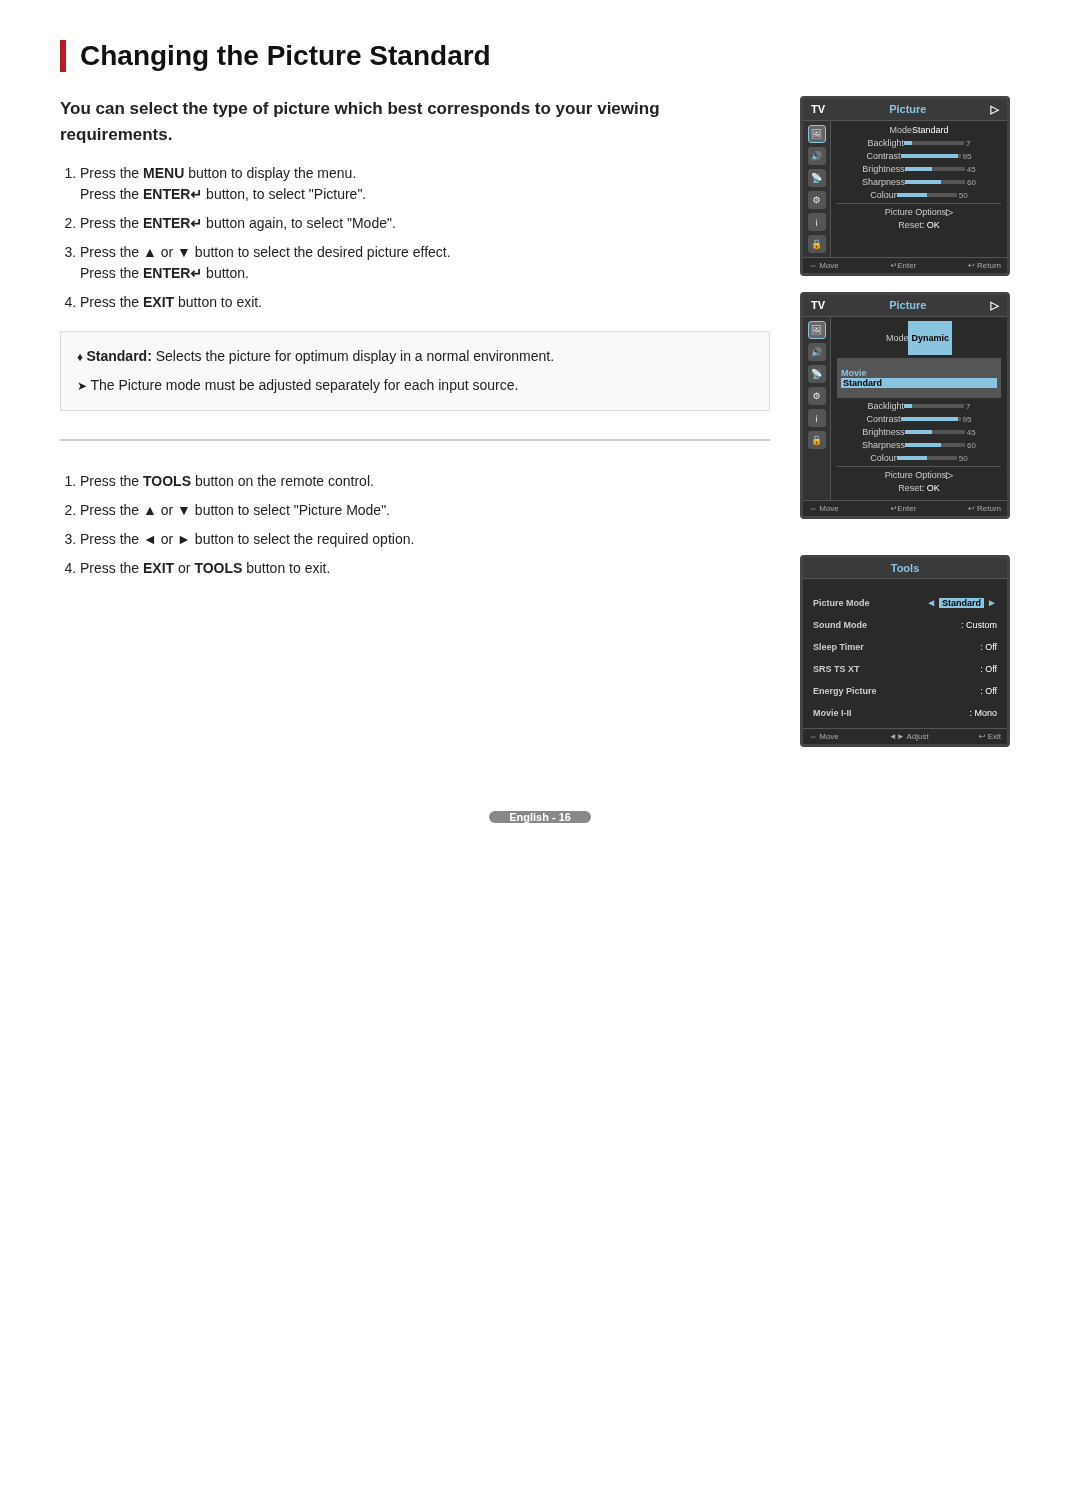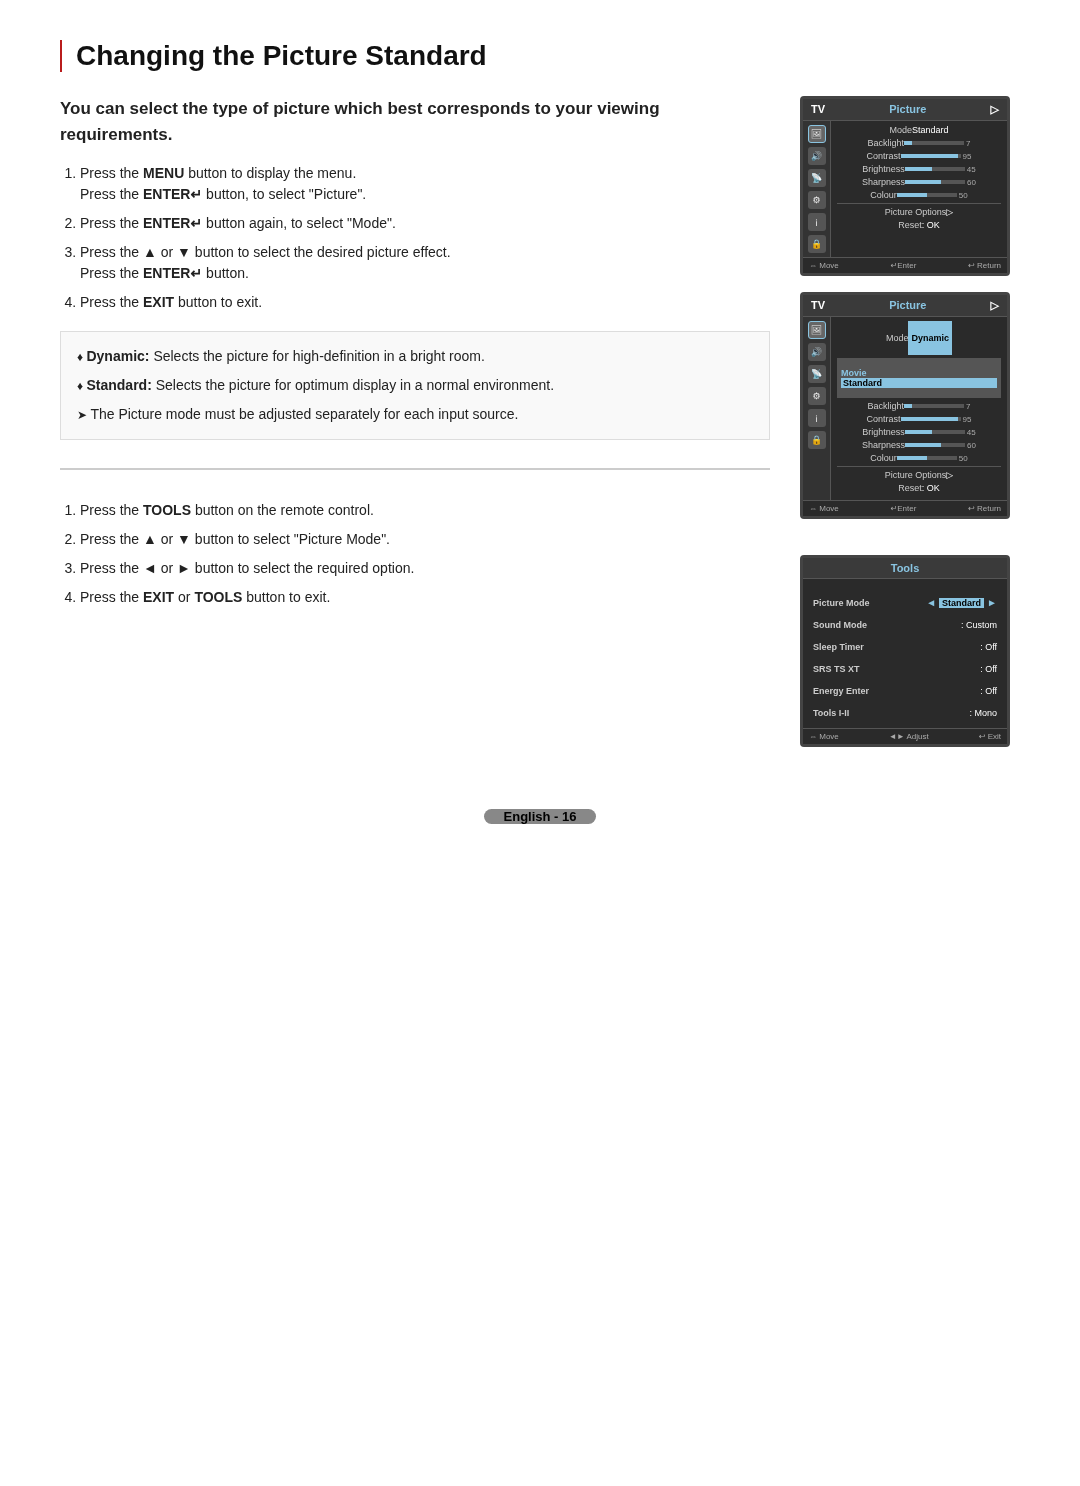--- a/index.html
+++ b/index.html
@@ -9,21 +9,21 @@
       background: #fff;
       font-family: Arial, sans-serif;
       font-size: 15px;
       color: #222;
       padding: 40px 60px;
     }
 
     .page-title {
       font-size: 28px;
       font-weight: bold;
-      border-left: 2px solid #b91c1c;
+      border-left: 6px solid #b91c1c;
       padding-left: 14px;
       margin-bottom: 24px;
       color: #111;
     }
 
     .content-area {
       display: flex;
       gap: 30px;
     }
 
@@ -303,24 +303,24 @@
     }
 
     .page-footer {
       margin-top: 60px;
       text-align: center;
     }
 
     .page-footer-badge {
       display: inline-block;
       background: #888;
-      color: #000000;
+      color: #ffffff;
       padding: 0 20px;
       border-radius: 12px;
-      font-size: 13px;
+      font-size: 11px;
       font-weight: bold;
     }
 
     .section-divider {
       border: none;
       border-top: 2px solid #ccc;
       margin: 28px 0 16px;
     }
   </style>
 </head>
@@ -348,23 +348,20 @@
           Press the <b>ENTER↵</b> button.
         </li>
         <li>
           Press the <b>EXIT</b> button to exit.
         </li>
       </ol>
     </div>
 
     <div class="bullet-section">
       <div class="bullet-item">
-        <b>Dynamic:</b> Selects the picture for high-definition in a bright room.
-      </div>
-      <div class="bullet-item">
         <b>Standard:</b> Selects the picture for optimum display in a normal environment.
       </div>
       <div class="note-item">
         The Picture mode must be adjusted separately for each input source.
       </div>
     </div>
 
     <hr class="section-divider">
 
     <div class="easy-setting">
@@ -579,25 +576,25 @@
         </div>
         <div class="tools-row">
           <span class="t-label">Sleep Timer</span>
           <span class="t-value">: Off</span>
         </div>
         <div class="tools-row">
           <span class="t-label">SRS TS XT</span>
           <span class="t-value">: Off</span>
         </div>
         <div class="tools-row">
-          <span class="t-label">Energy Enter</span>
+          <span class="t-label">Energy Picture</span>
           <span class="t-value">: Off</span>
         </div>
         <div class="tools-row">
-          <span class="t-label">Tools I-II</span>
+          <span class="t-label">Movie I-II</span>
           <span class="t-value">: Mono</span>
         </div>
       </div>
       <div class="tools-footer">
         <span>⇔ Move</span>
         <span>◄► Adjust</span>
         <span>↩ Exit</span>
       </div>
     </div>
 

